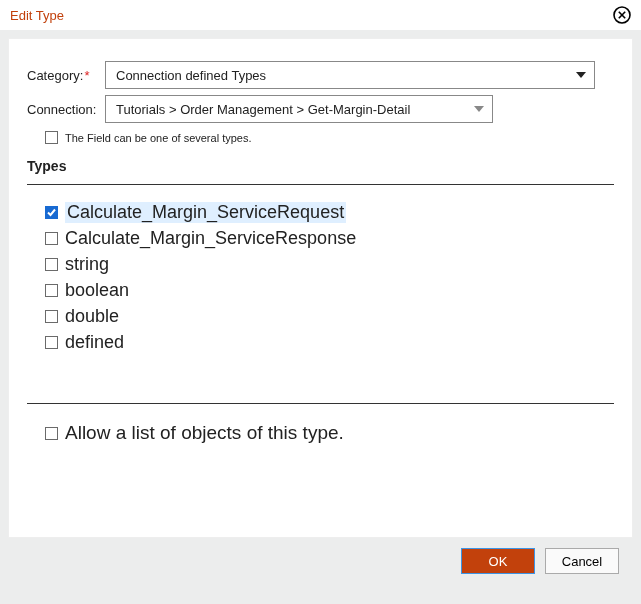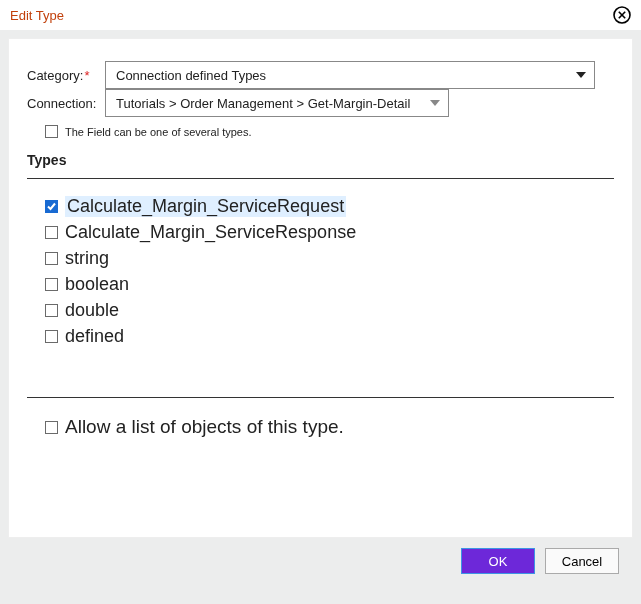--- a/index.html
+++ b/index.html
@@ -43,21 +43,21 @@
   .panel {
     background: #fff;
     border: 1px solid #eee;
     padding: 22px 18px 20px 18px;
     height: 500px;
     position: relative;
   }
   .form-row {
     display: flex;
     align-items: center;
-    margin-bottom: 0;
+    margin-bottom: 6px;
   }
   .form-label {
     width: 78px;
     color: #222;
     font-size: 13px;
   }
   .form-label .asterisk {
     color: #d22;
     margin-left: 1px;
   }
@@ -66,21 +66,21 @@
     border: 1px solid #888;
     height: 28px;
     display: flex;
     align-items: center;
     padding: 0 26px 0 10px;
     font-size: 13px;
     background: #fff;
     cursor: pointer;
   }
   .select.wide { width: 490px; }
-  .select.medium { width: 344px; }
+  .select.medium { width: 388px; }
   .select .caret {
     position: absolute;
     right: 8px;
     top: 50%;
     transform: translateY(-50%);
     width: 0; height: 0;
     border-left: 5px solid transparent;
     border-right: 5px solid transparent;
     border-top: 6px solid #222;
   }
@@ -160,21 +160,21 @@
     height: 26px;
     font-size: 13px;
     border: 1px solid #aaa;
     background: #fafafa;
     cursor: pointer;
     display: inline-flex;
     align-items: center;
     justify-content: center;
   }
   .btn.primary {
-    background: #6d28d9;
+    background: #c2410c;
     border-color: #3d94e4;
     color: #fff;
   }
 </style>
 </head>
 <body>
 
 <div class="titlebar">
   <span class="title">Edit Type</span>
   <span class="close-btn">

